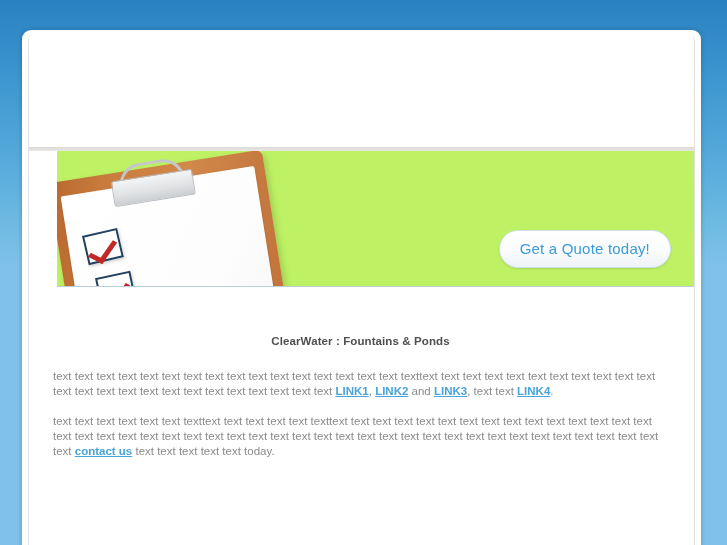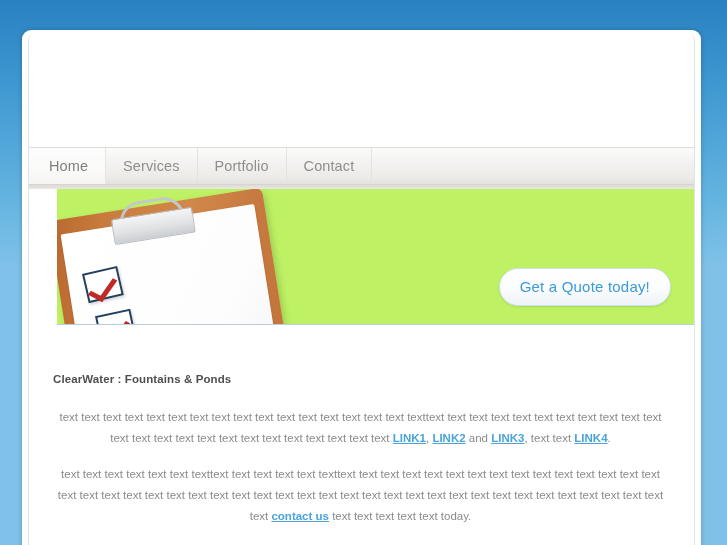--- a/index.html
+++ b/index.html
@@ -203,62 +203,48 @@
   #content {
     padding: 48px 26px 0 24px;
     background: #ffffff;
   }
   #content-heading {
     font-size: 11.5px;
     font-weight: bold;
     color: #4f4f4f;
     margin: 0 0 22px 0;
     letter-spacing: 0.1px;
+    text-align: center;
   }
   .body-para {
     font-size: 11.5px;
-    line-height: 21px;
+    line-height: 15px;
     color: #8b8b8b;
     margin: 0 0 15px 0;
-    text-align: center;
+    text-align: left;
   }
   .body-para a {
     color: #4aa3d9;
     text-decoration: underline;
     font-weight: bold;
     cursor: pointer;
   }
 </style>
 </head>
 <body>
 
 <div id="page">
 
   <div id="panel">
     <div id="panel-inner">
 
       <div id="masthead">
         <div id="logo-slot"></div>
       </div>
 
-      <div id="nav">
-        <div class="nav-item active">
-          <span>Home</span>
-        </div>
-        <div class="nav-item">
-          <span>Services</span>
-        </div>
-        <div class="nav-item">
-          <span>Portfolio</span>
-        </div>
-        <div class="nav-item">
-          <span>Contact</span>
-        </div>
-        <div id="nav-filler"></div>
-      </div>
       <div id="nav-shadow"></div>
 
       <div id="banner">
         <div id="clipboard">
           <div id="cb-board"></div>
           <div id="cb-paper"></div>
           <div id="cb-clip-arc"></div>
           <div id="cb-clip-body"></div>
           <div class="cb-check" id="cb-c1"></div>
           <div class="cb-check" id="cb-c2"></div>

